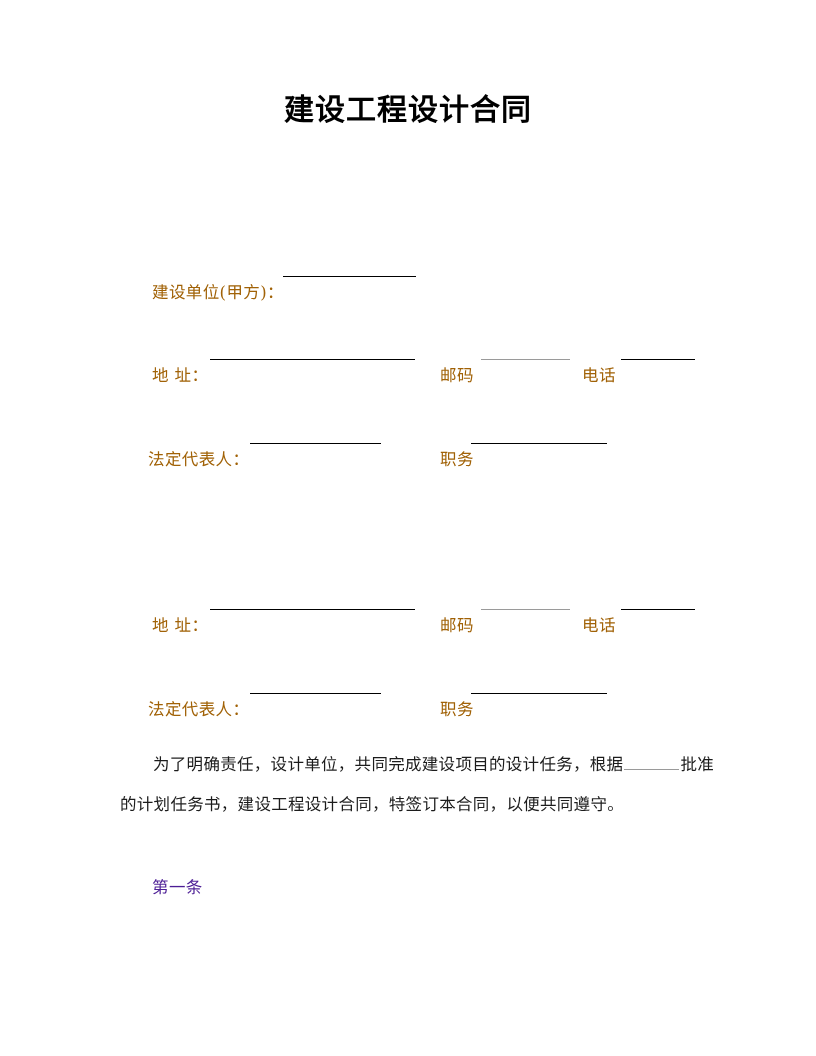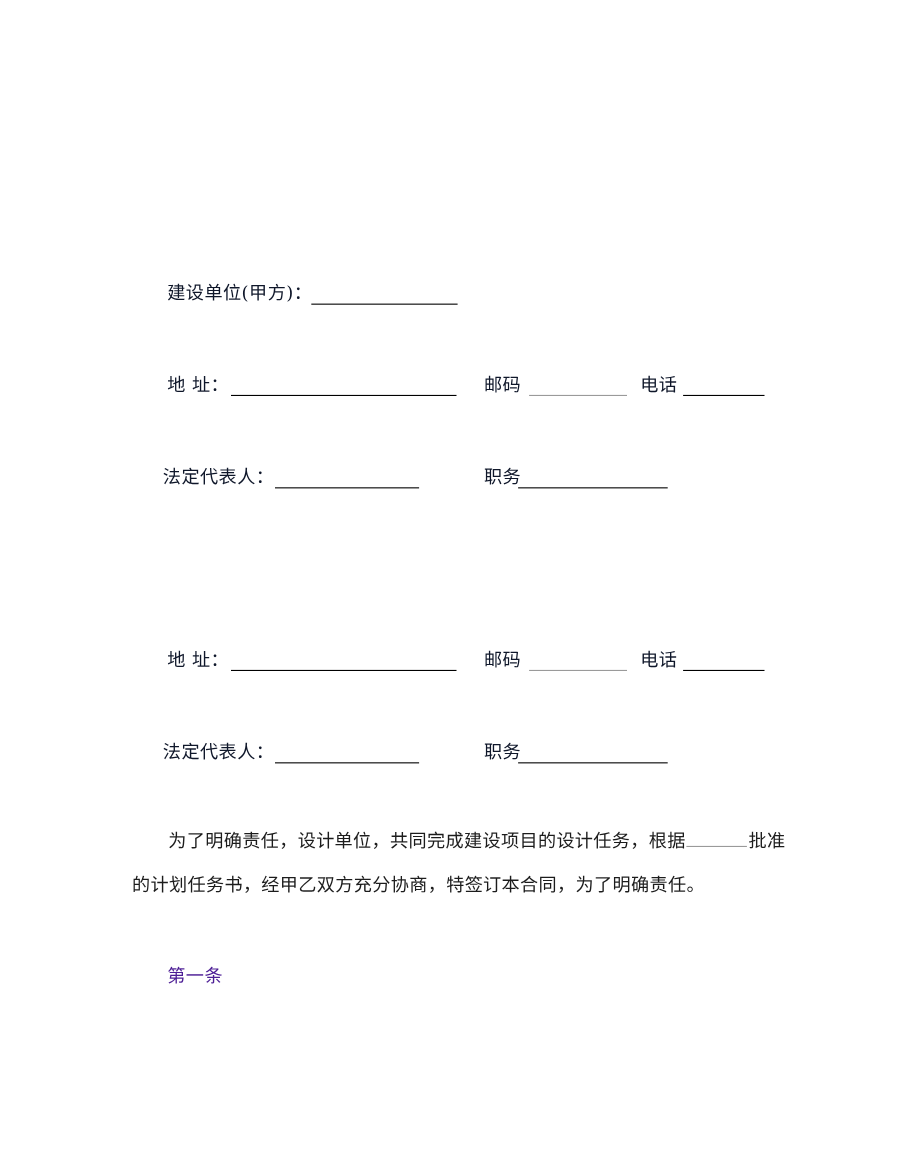--- a/index.html
+++ b/index.html
@@ -49,22 +49,23 @@
     line-height: 26px;
     white-space: nowrap;
   }
   .field-row .seg {
     position: absolute;
     top: 0;
     height: 26px;
     display: block;
   }
   .label {
-    color: #0f172a;
+    color: #a16207;
     letter-spacing: 0.4px;
+    margin-top: 26px;
   }
   .label.wide {
     
     letter-spacing: 0.4px;
   }
 
   
   .rule {
     position: absolute;
     height: 0;
@@ -109,20 +110,21 @@
     color: #4c1d95;
     letter-spacing: 0.4px;
     white-space: nowrap;
   }
 </style>
 </head>
 <body>
 
 <div class="page">
 
+  <div class="doc-title">建设工程设计合同</div>
 
   <div class="field-row" style="top:254px;">
     <span class="seg label" style="left:152px;">建设单位(甲方)：</span>
     <span class="seg" style="left:283px; width:133px;"></span>
     <span class="rule" style="left:283px; top:22px; width:133px;"></span>
   </div>
 
   <div class="field-row" style="top:337px;">
     <span class="seg label wide" style="left:152px;">地  址：</span>
     <span class="seg" style="left:210px; width:205px;"></span>
@@ -169,18 +171,18 @@
 
     <span class="seg label" style="left:440px;">职务</span>
     <span class="seg" style="left:471px; width:136px;"></span>
     <span class="rule" style="left:471px; top:22px; width:136px;"></span>
   </div>
 
   <div class="para" style="top:745px;">
     <span class="ln">
       <span class="indent"></span><span>为了明确责任，设计单位，共同完成建设项目的设计任务，根据</span><span class="blank-inline"></span><span>批准</span>
     </span>
-    <span class="ln">的计划任务书，经甲乙双方充分协商，特签订本合同，为了明确责任。</span>
+    <span class="ln">的计划任务书，建设工程设计合同，特签订本合同，以便共同遵守。</span>
   </div>
 
   <div class="clause" style="top:875px;">第一条</div>
 
 </div>
 
 </body></html>

